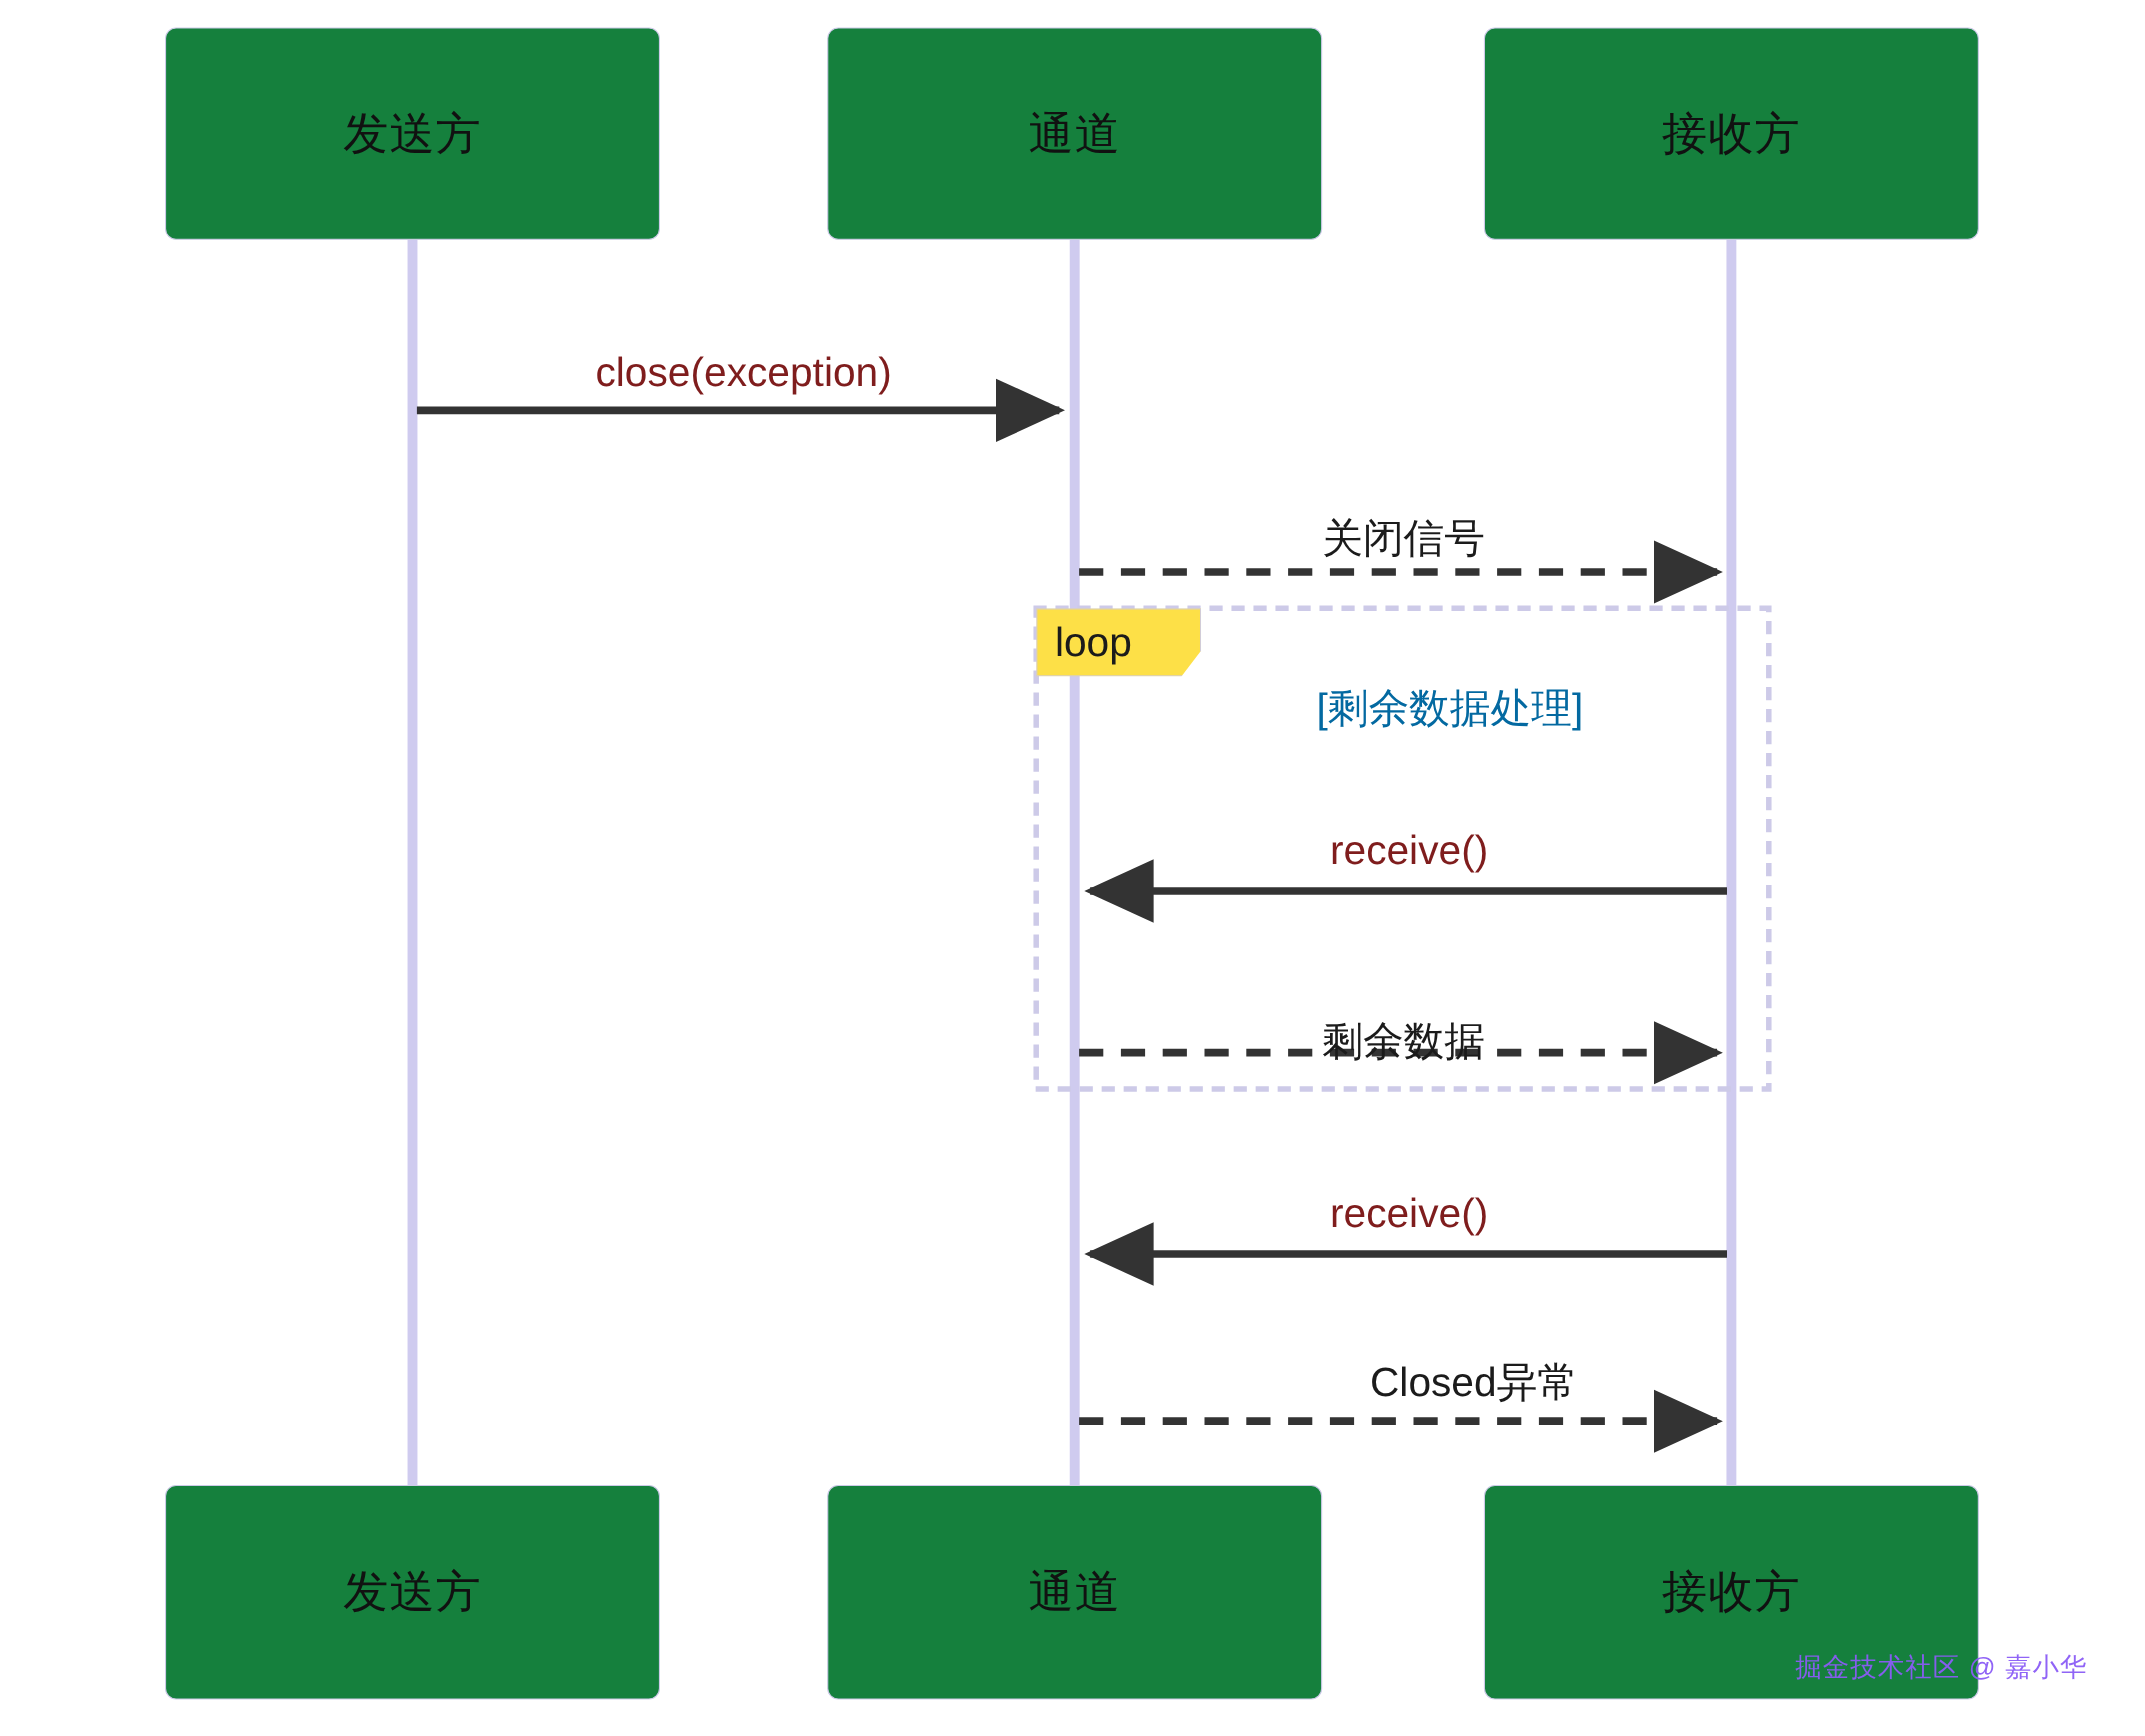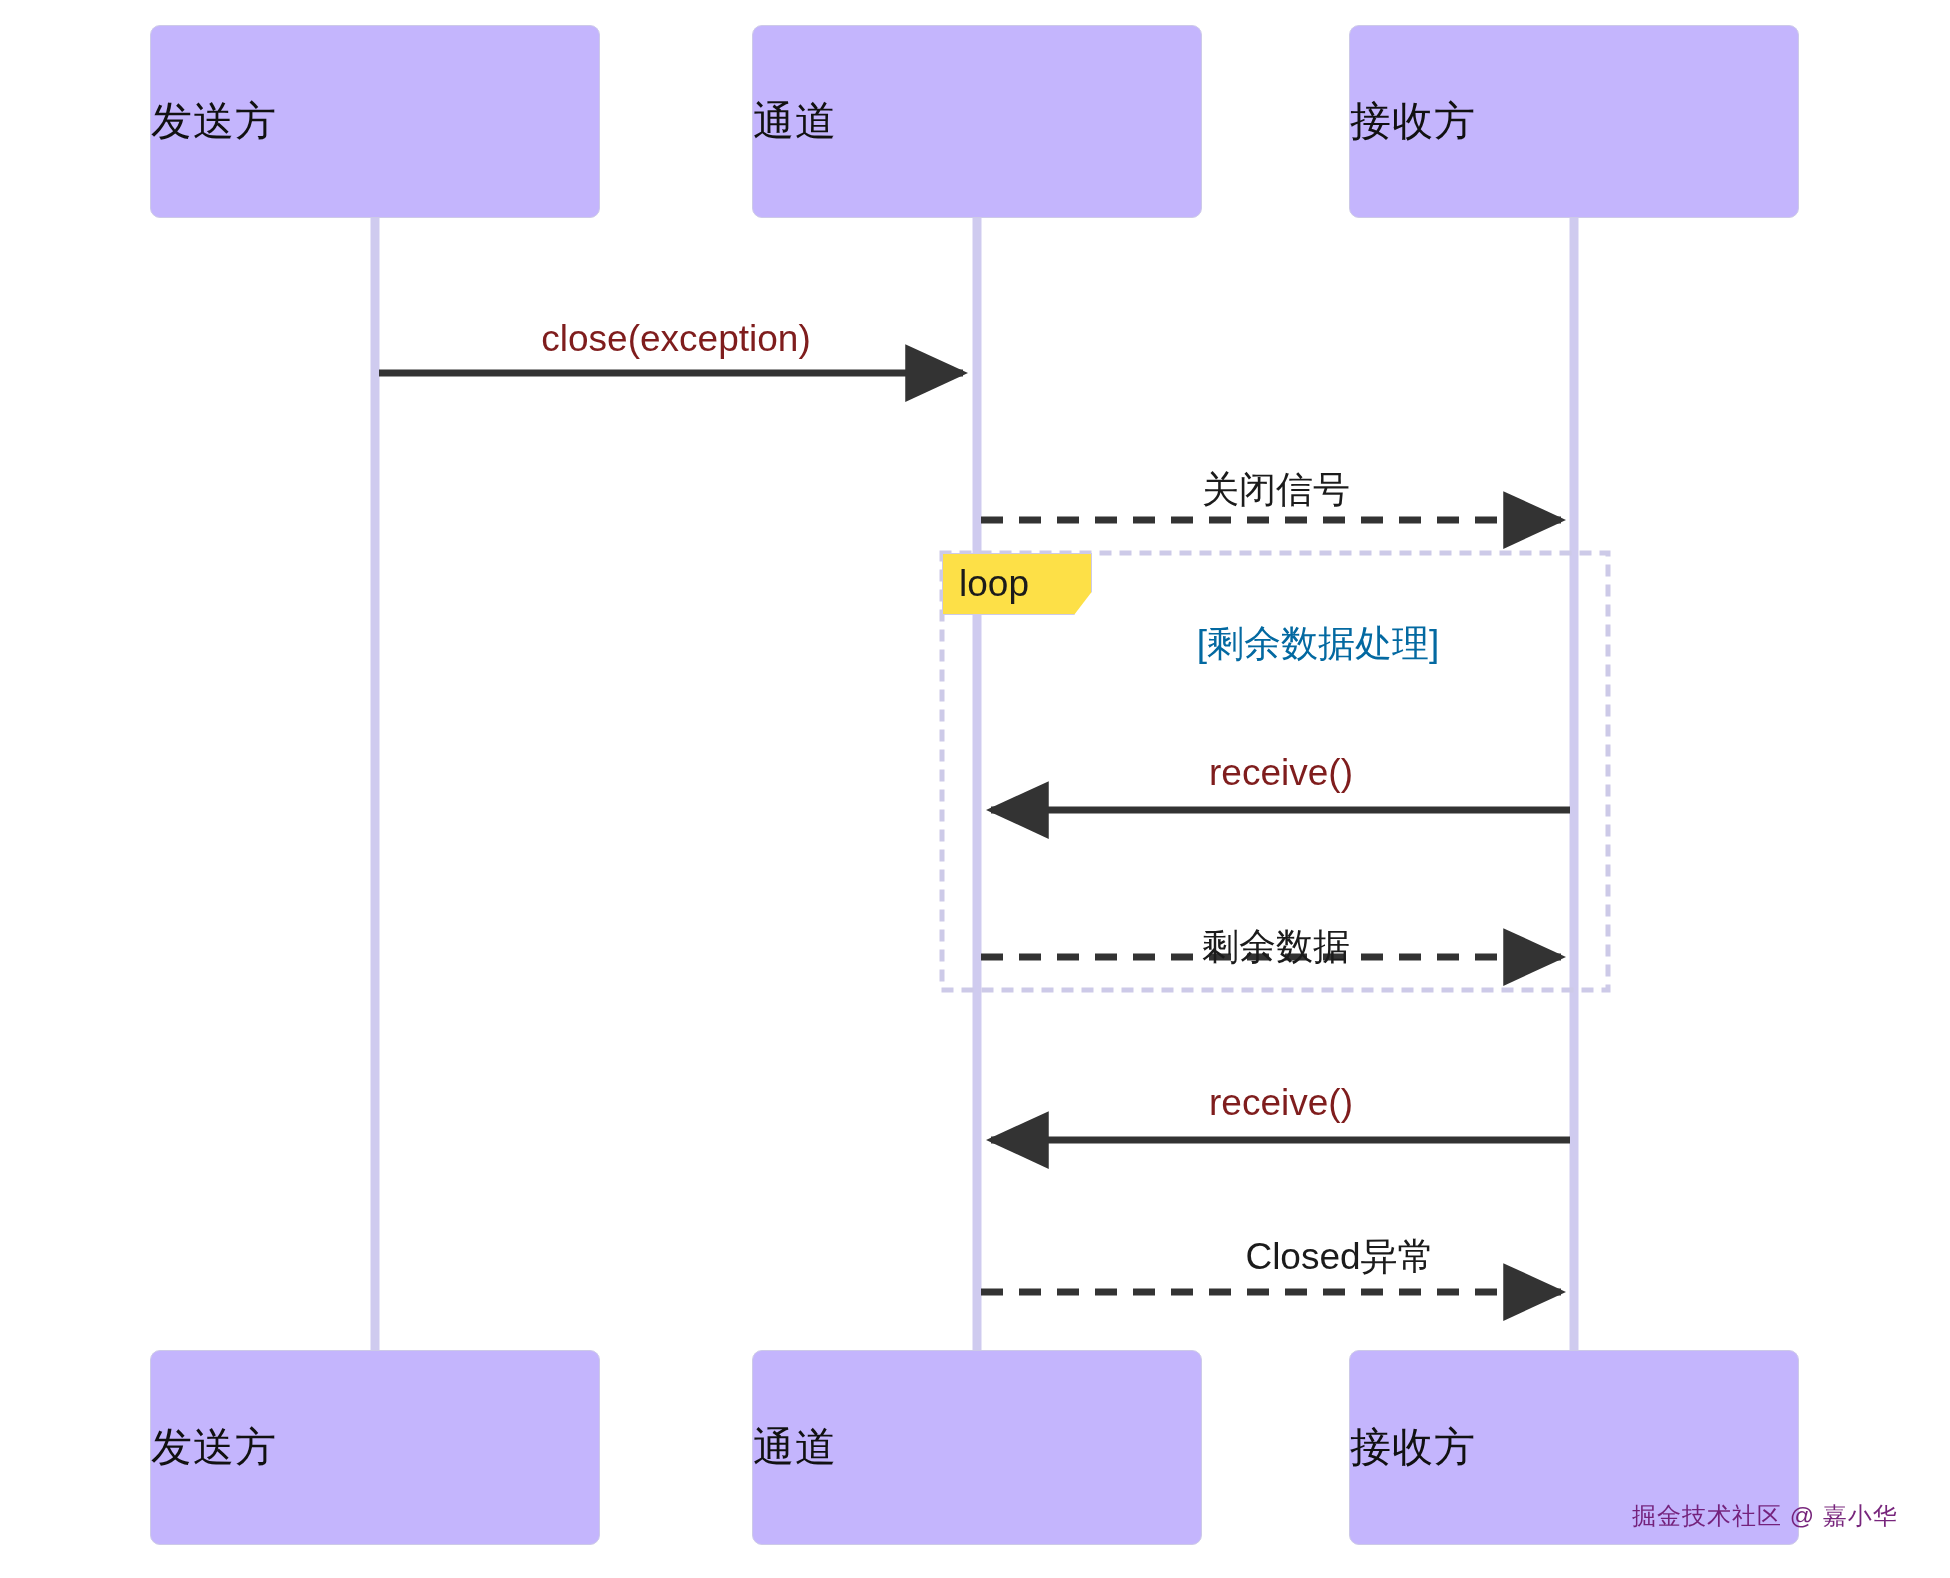--- a/index.html
+++ b/index.html
@@ -2,25 +2,25 @@
 <html><head>
 <meta charset="utf-8">
 <style>
   html,body{margin:0;padding:0;background:#ffffff;}
   body{font-family:"Liberation Sans","DejaVu Sans",sans-serif;}
   #canvas{position:relative;width:1950px;height:1578px;background:#ffffff;overflow:hidden;}
   #svg{position:absolute;left:0;top:0;width:1950px;height:1578px;}
 
   .actor-box{
     position:absolute;
-    background:#c4b5fd;
+    background:#15803d;
     border:1.6px solid #CDCAE8;
     border-radius:10px;
     box-sizing:border-box;
-    display:flex;align-items:center;
+    display:flex;align-items:center;justify-content:center;
   }
   .actor-label{
     font-size:41px;
     color:#111111;
     font-family:"Liberation Sans","DejaVu Sans",sans-serif;
     letter-spacing:1px;
     white-space:nowrap;
   }
 
   .msg-label{
@@ -49,21 +49,21 @@
     font-size:37px;
     color:#0369a1;
     white-space:nowrap;
     transform:translateX(-50%);
     margin-top:46px;
   }
 
   .watermark{
     position:absolute;
     font-size:24px;
-    color:#701a75;
+    color:#8b5cf6;
     white-space:nowrap;
     opacity:.95;
     letter-spacing:1px;
   }
 </style>
 </head>
 <body>
 
 <div id="canvas">
 

